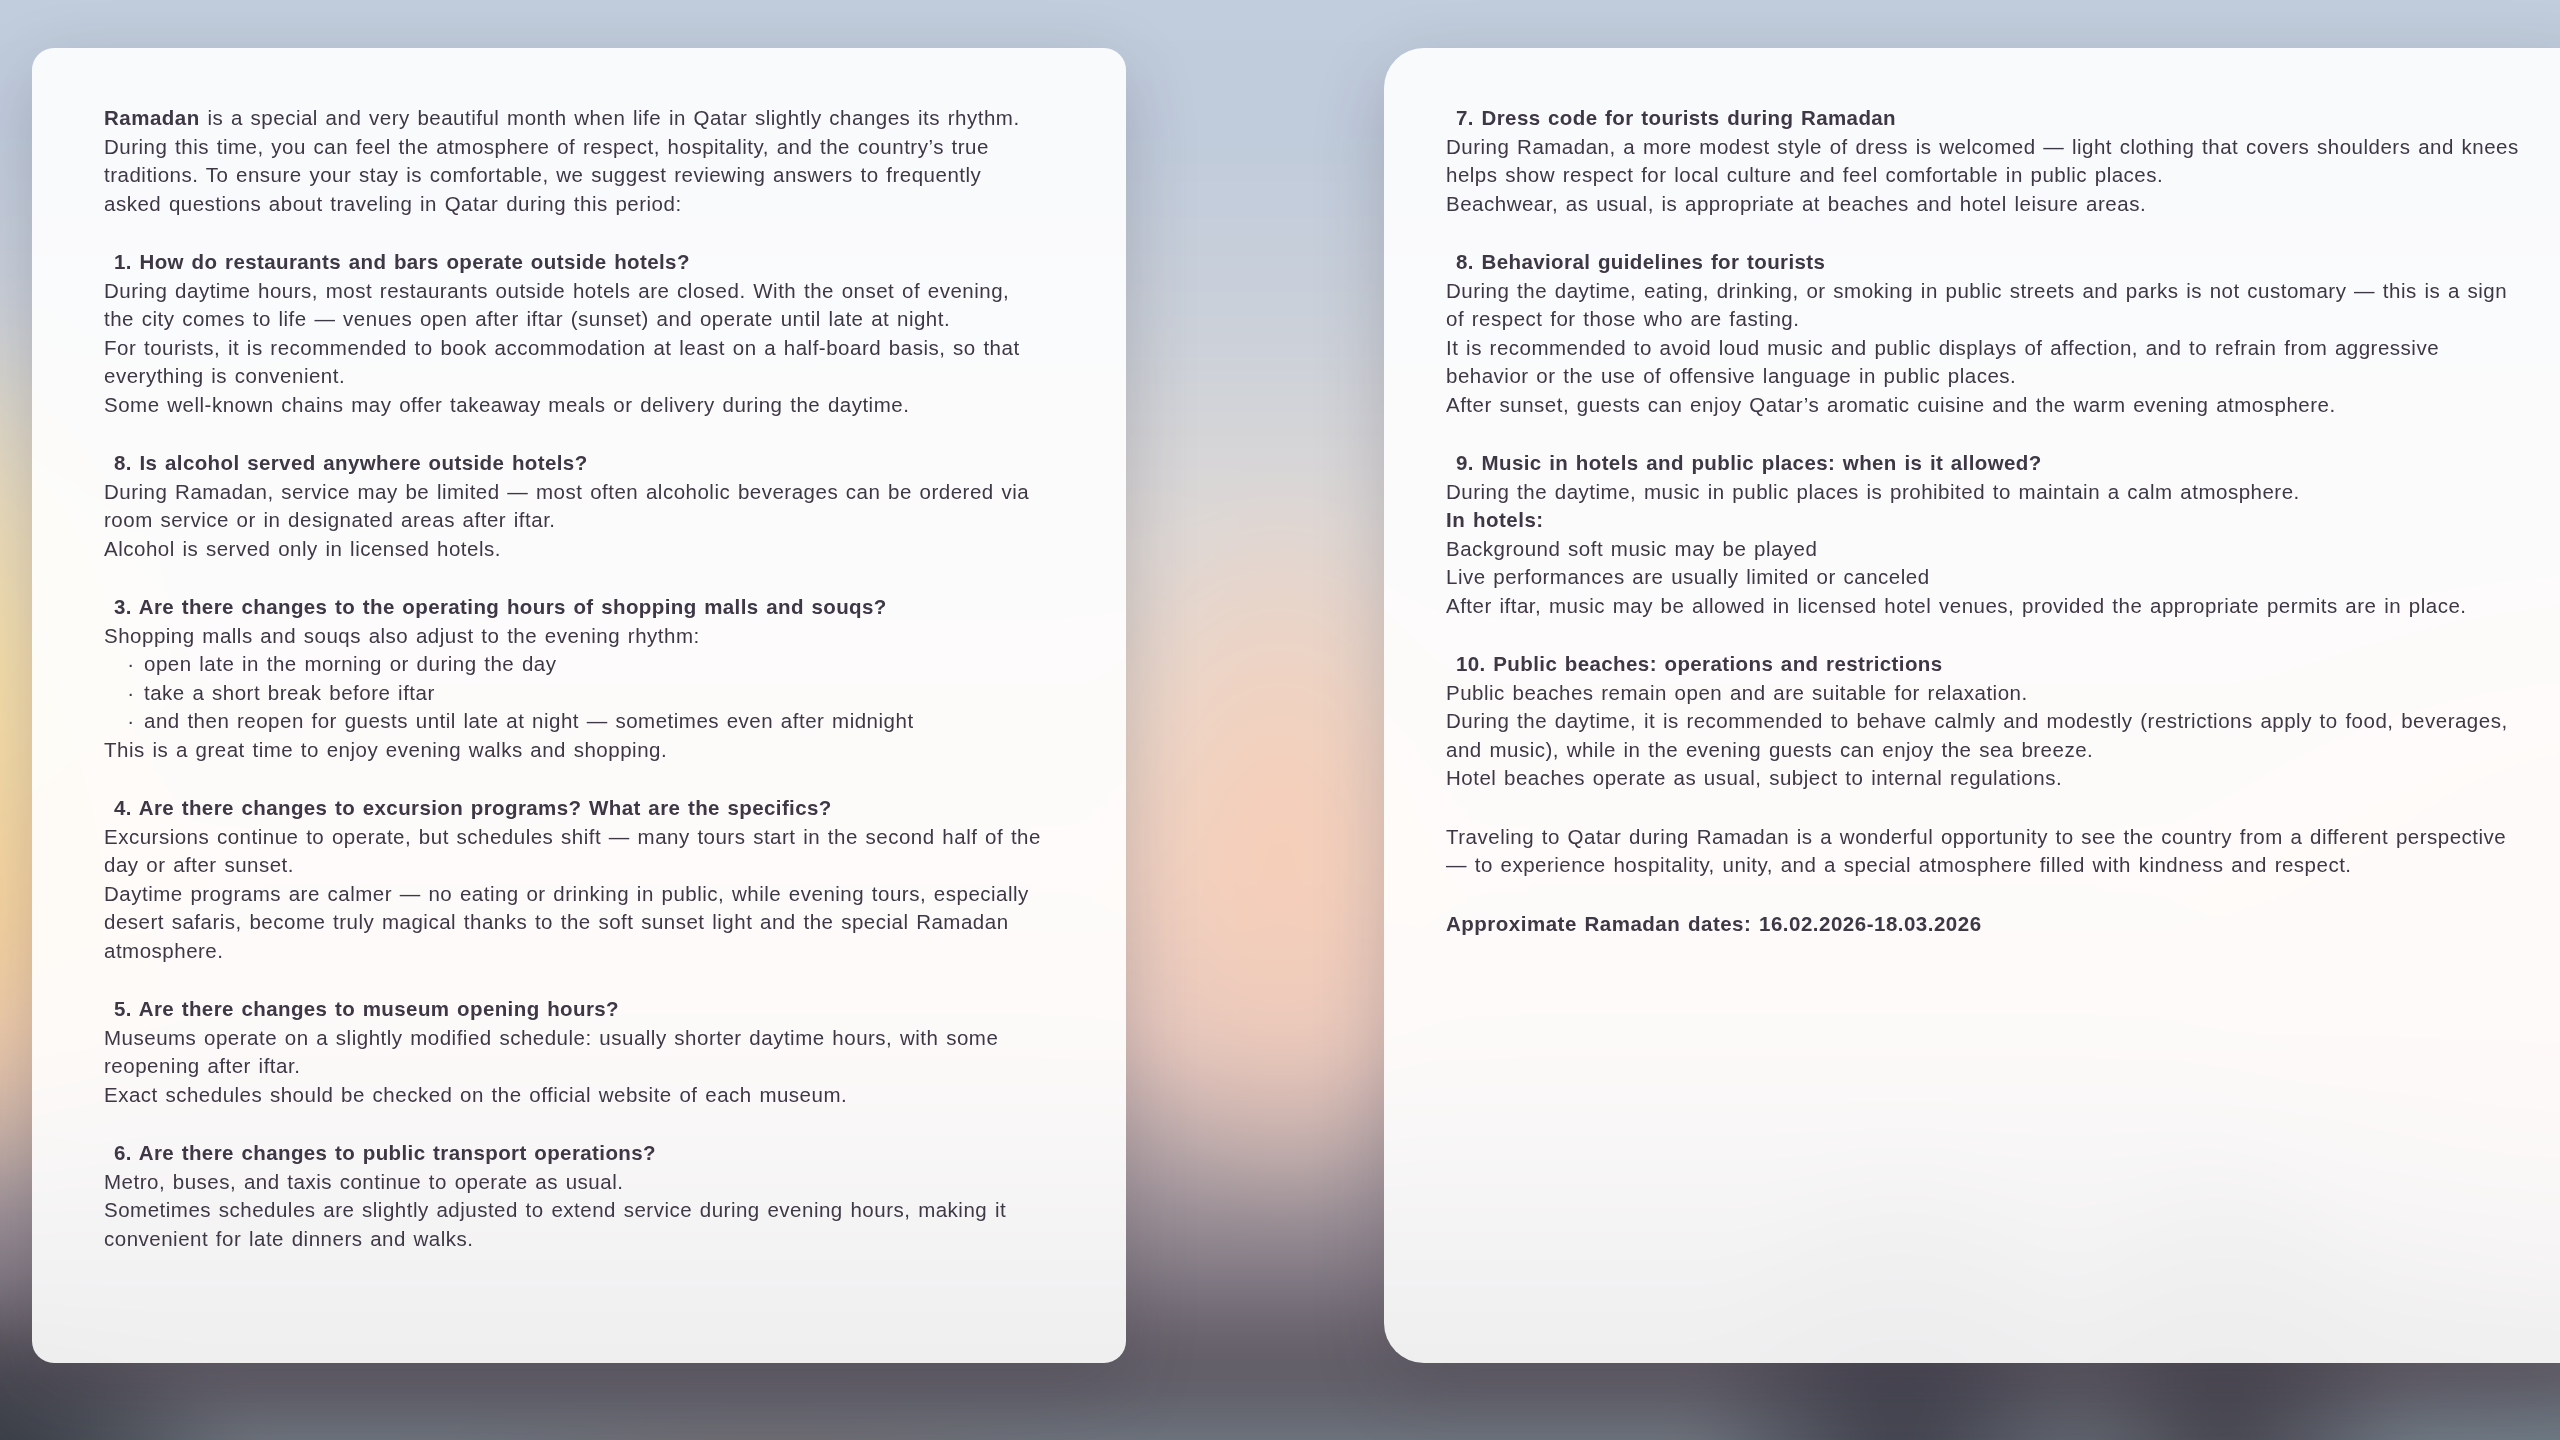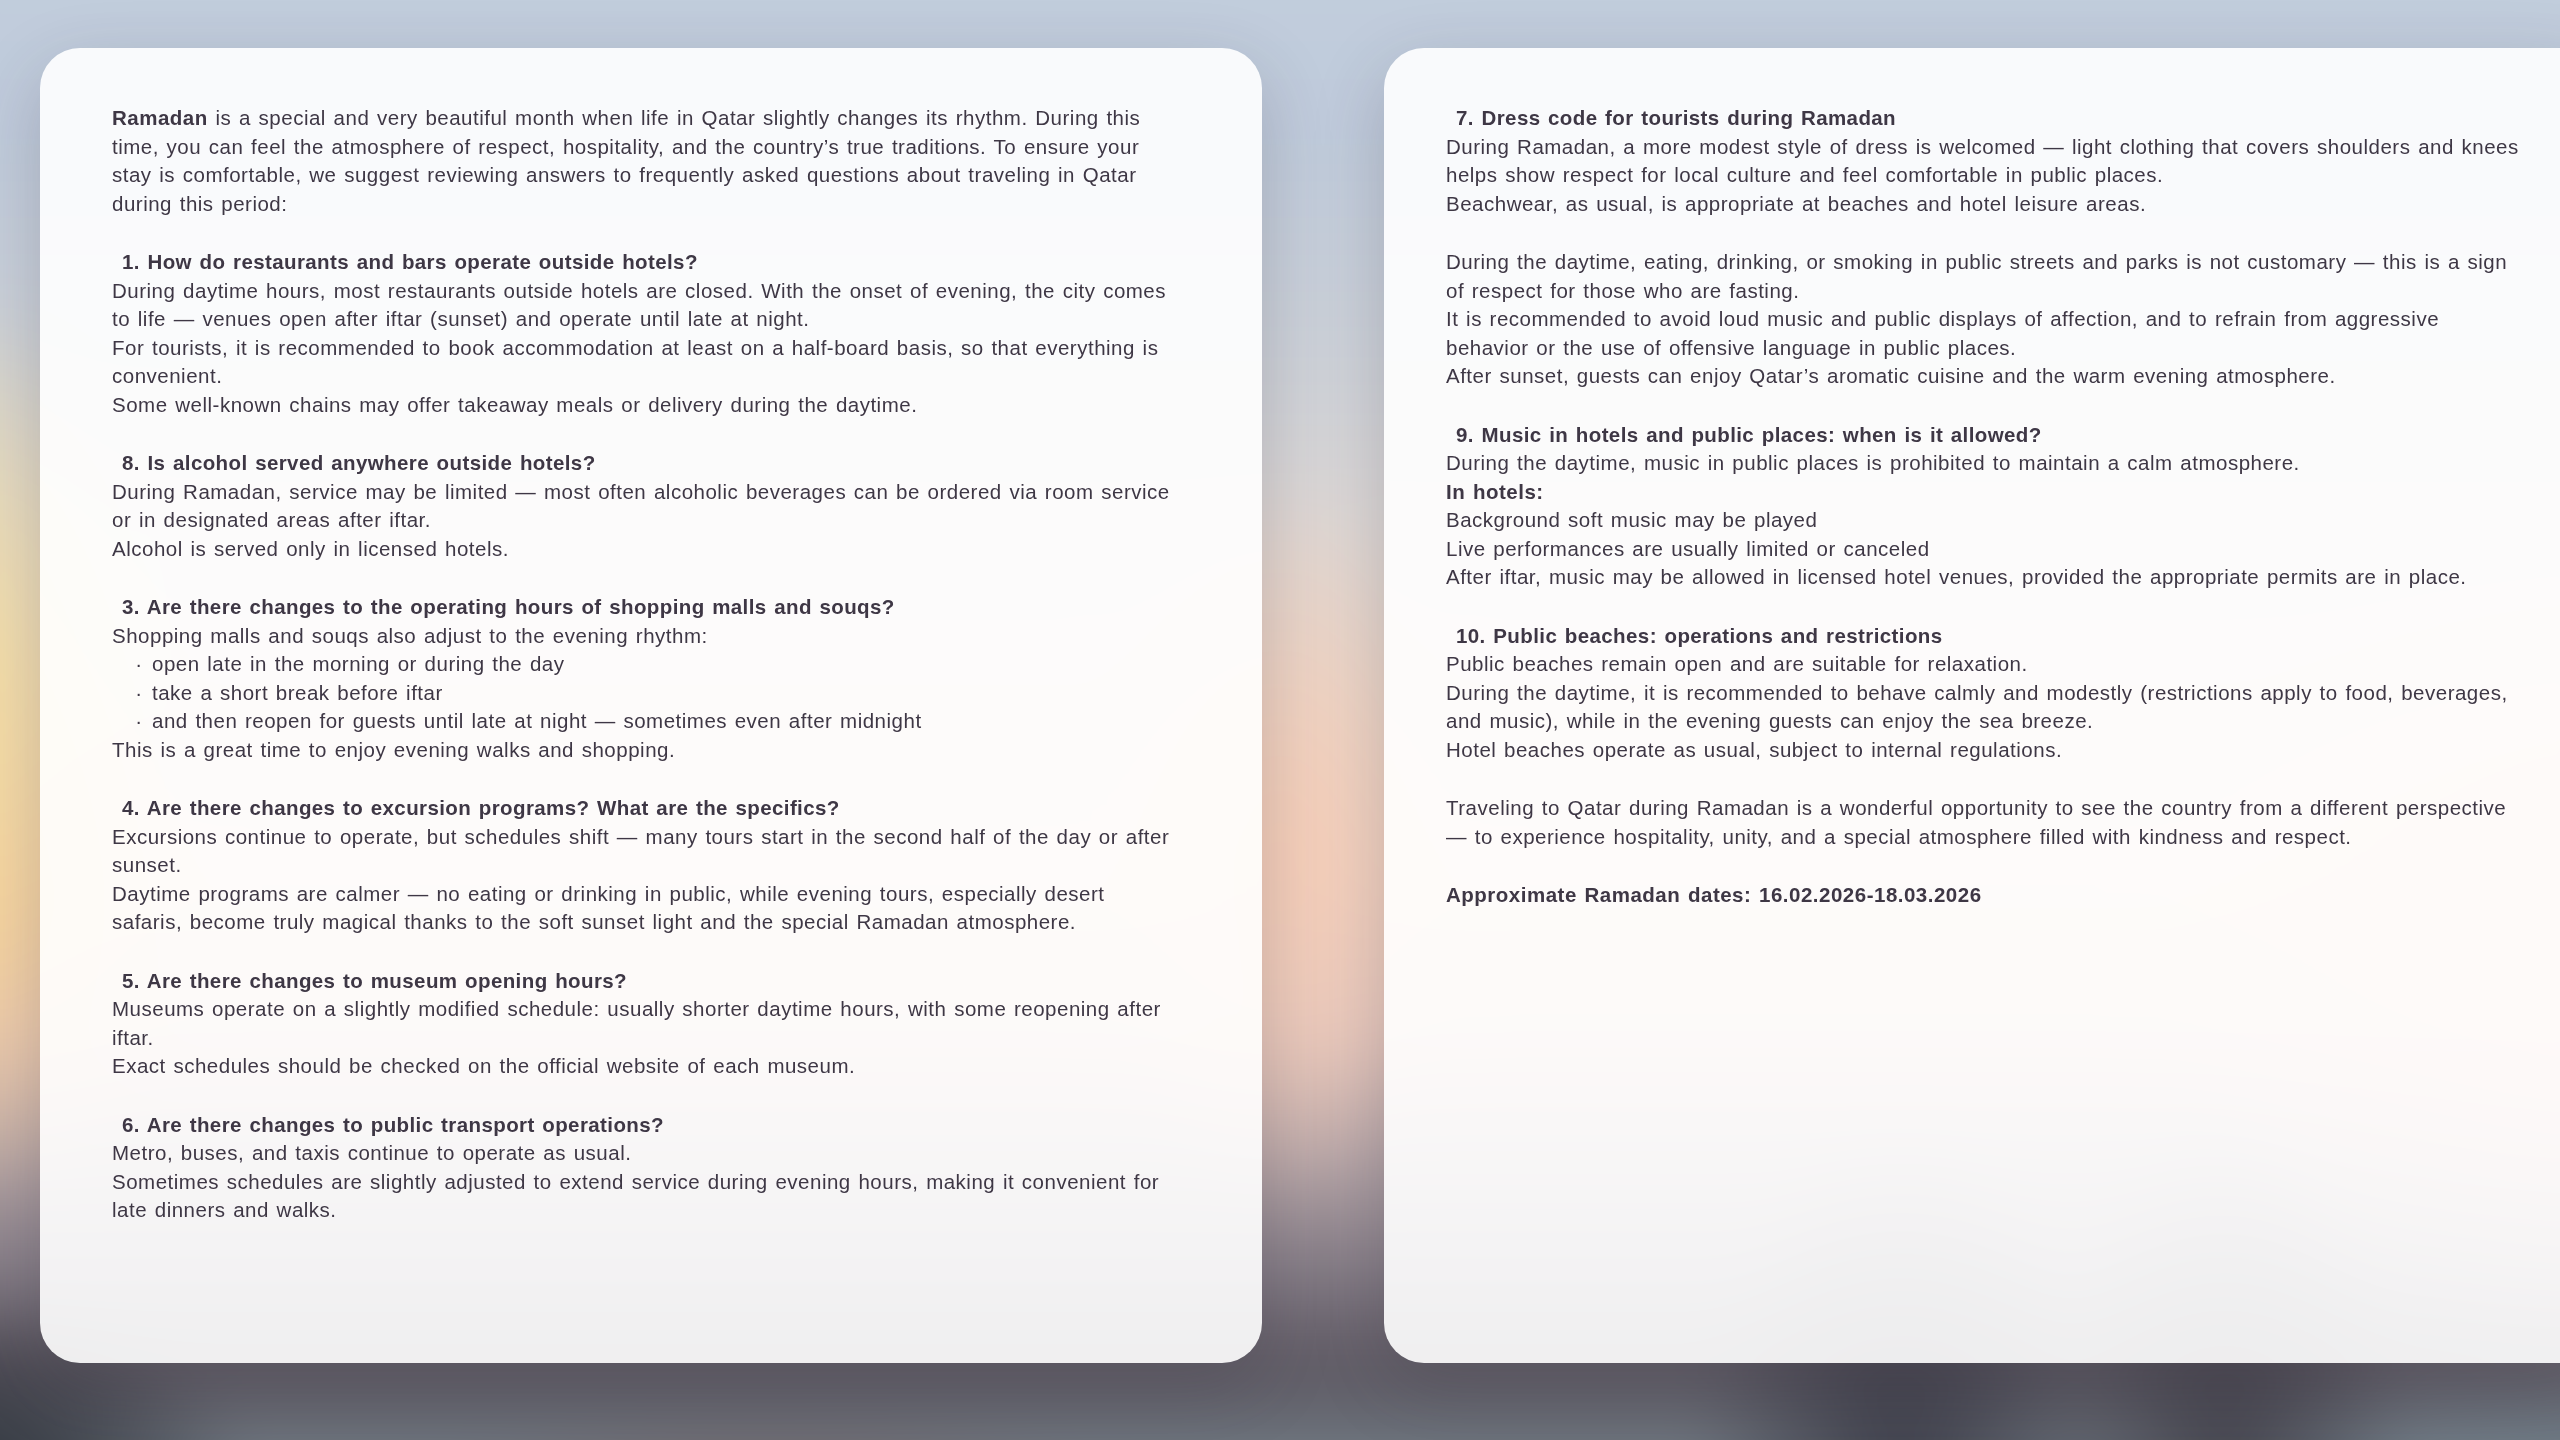--- a/index.html
+++ b/index.html
@@ -29,21 +29,21 @@
   .card{
     position:absolute;top:48px;height:1315px;
     background:rgba(255,255,255,.9);
     border-radius:40px;
     box-shadow:0 24px 70px rgba(50,45,60,.22);
     box-sizing:border-box;
     color:#3e3745;
     font-size:20.5px;line-height:28.5px;
     letter-spacing:.5px;word-spacing:1.5px;
   }
-  .card.left{left:40px;width:1222px;padding:56px 82px 0 72px;}
+  .card.left{left:32px;width:1094px;padding:56px 82px 0 72px;border-radius:22px;}
   .card.right{left:1336px;width:1219px;padding:56px 75px 16px 62px;margin-left:48px;}
   .block + .block{margin-top:30px;}
   p,h2{margin:0;font-size:inherit;line-height:inherit;}
   h2{font-weight:600;padding-left:10px;letter-spacing:.4px;}
   .strong{font-weight:600;}
   .intro strong{font-weight:700;}
   .bullet{display:flex;padding-left:14px;}
   .bullet .dot{width:26px;flex:0 0 26px;text-align:center;}
 </style>
 </head>
@@ -98,20 +98,21 @@
         <p>Sometimes schedules are slightly adjusted to extend service during evening hours, making it convenient for late dinners and walks.</p>
       </section>
     </section>
   <section class="card right">
       <section class="block">
         <h2>7. Dress code for tourists during Ramadan</h2>
         <p>During Ramadan, a more modest style of dress is welcomed — light clothing that covers shoulders and knees helps show respect for local culture and feel comfortable in public places.</p>
         <p>Beachwear, as usual, is appropriate at beaches and hotel leisure areas.</p>
       </section>
       <section class="block">
+        <h2>8. Behavioral guidelines for tourists</h2>
         <p>During the daytime, eating, drinking, or smoking in public streets and parks is not customary — this is a sign of respect for those who are fasting.</p>
         <p>It is recommended to avoid loud music and public displays of affection, and to refrain from aggressive behavior or the use of offensive language in public places.</p>
         <p>After sunset, guests can enjoy Qatar’s aromatic cuisine and the warm evening atmosphere.</p>
       </section>
       <section class="block">
         <h2>9. Music in hotels and public places: when is it allowed?</h2>
         <p>During the daytime, music in public places is prohibited to maintain a calm atmosphere.</p>
         <p class="strong">In hotels:</p>
         <p>Background soft music may be played</p>
         <p>Live performances are usually limited or canceled</p>

